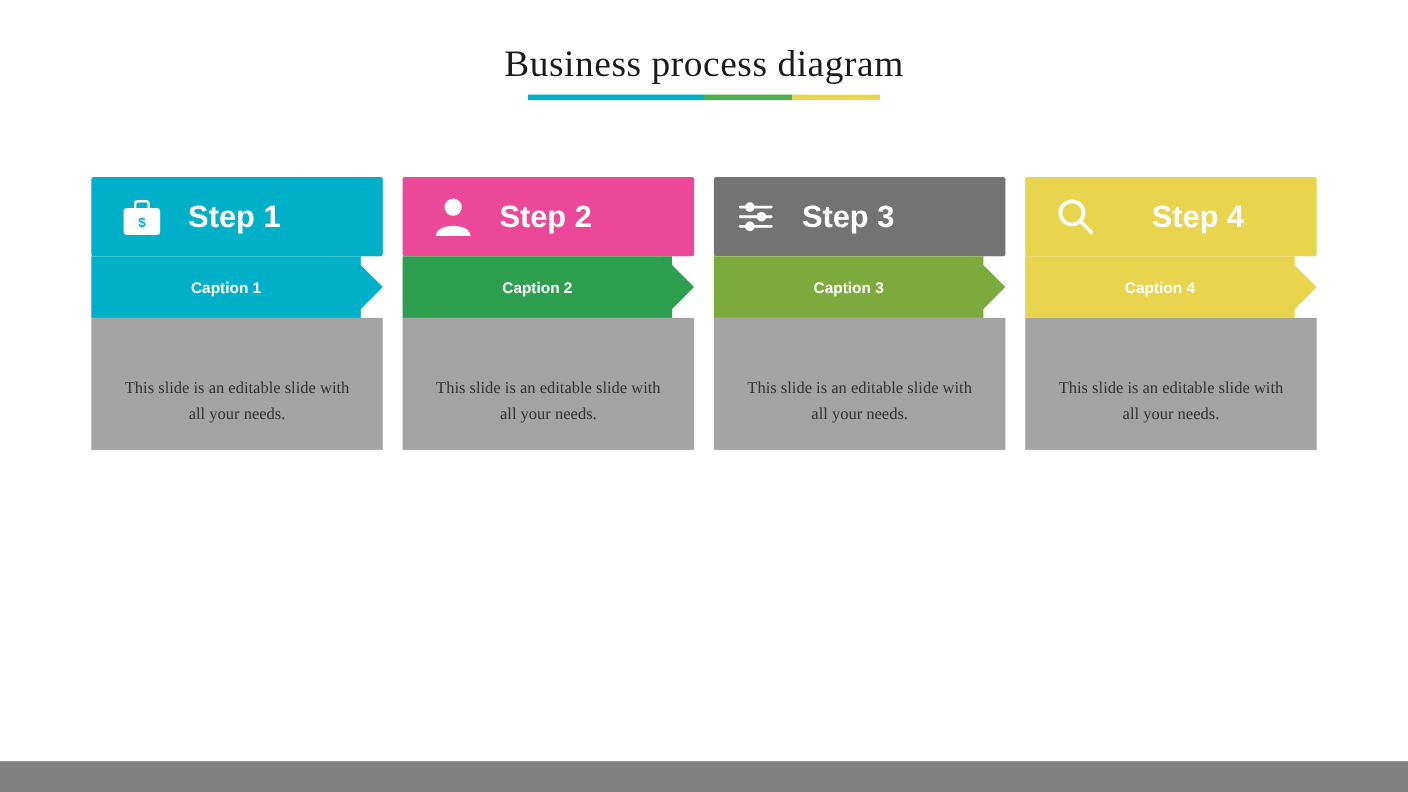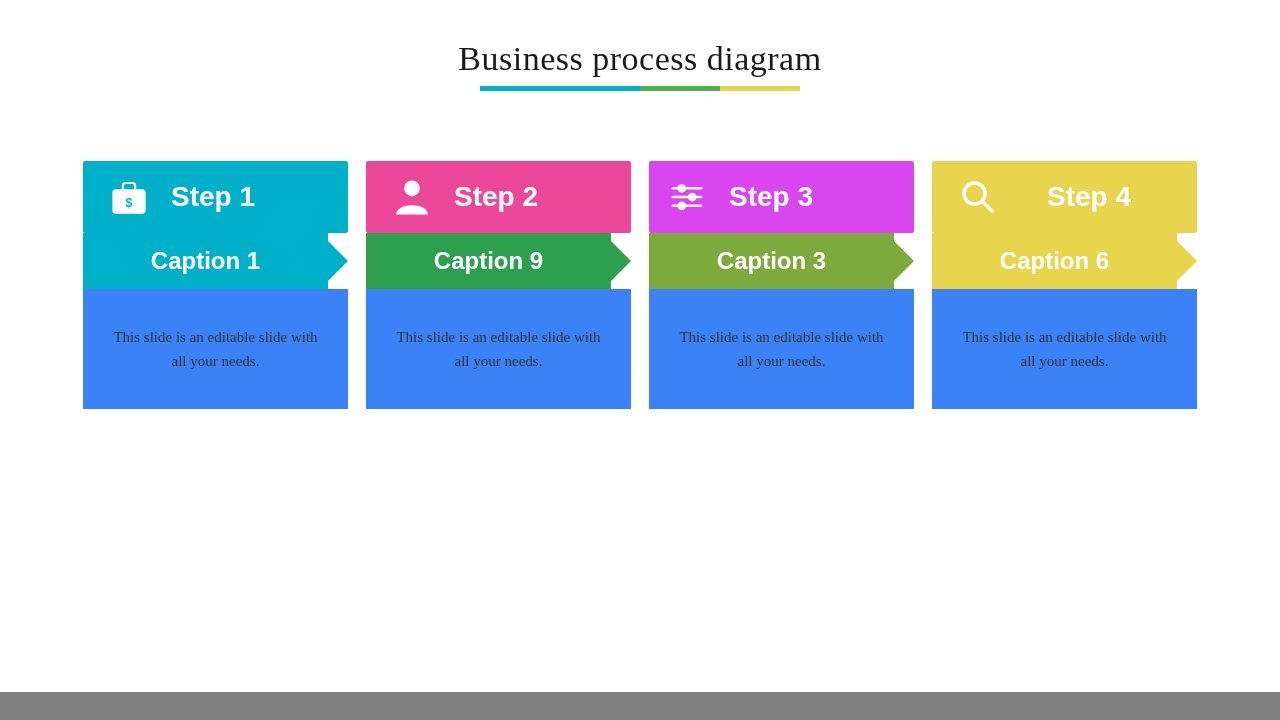--- a/index.html
+++ b/index.html
@@ -82,21 +82,21 @@
       display: flex;
       align-items: center;
       height: 72px;
       padding: 0 20px;
       gap: 16px;
       border-radius: 2px;
     }
 
     .step-header-1 { background: #00b0c8; }
     .step-header-2 { background: #ec4899; }
-    .step-header-3 { background: #d946ef; padding-left: 12px; }
+    .step-header-3 { background: #737373; padding-left: 12px; }
     .step-header-4 { background: #e8d44d; gap: 43px; }
 
     .step-icon {
       width: 52px;
       height: 52px;
       display: flex;
       align-items: center;
       justify-content: center;
       flex-shrink: 0;
     }
@@ -159,35 +159,35 @@
 
     .caption-3 .caption-bg { background: #7daa3c; }
     .caption-3 .caption-arrow-tip { border-left: 28px solid #7daa3c; }
 
     .caption-4 .caption-bg { background: #e8d44d; }
     .caption-4 .caption-arrow-tip { border-left: 28px solid #e8d44d; }
 
     .caption-text {
       position: relative;
       z-index: 2;
-      font-size: 24px;
+      font-size: 14px;
       font-weight: bold;
       color: white;
       font-family: 'Arial', sans-serif;
       text-align: center;
       padding-right: 20px;
     }
 
     
     .desc-box {
-      background: #3b82f6;
+      background: #a3a3a3;
       padding: 20px 22px;
       min-height: 120px;
       display: flex;
-      align-items: center;
+      align-items: flex-end;
       justify-content: center;
     }
 
     .desc-text {
       font-size: 15px;
       color: #333333;
       text-align: center;
       line-height: 1.6;
       font-family: 'Georgia', serif;
     }
@@ -252,21 +252,21 @@
             <circle cx="24" cy="14" r="9" fill="white"></circle>
             <path d="M6 44 C6 30 42 30 42 44 Z" fill="white"></path>
           </svg>
         </div>
         <span class="step-label">Step 2</span>
       </div>
       <div class="caption-arrow caption-2">
         <div class="caption-arrow-inner">
           <div class="caption-bg"></div>
           <div class="caption-arrow-tip"></div>
-          <span class="caption-text">Caption 9</span>
+          <span class="caption-text">Caption 2</span>
         </div>
       </div>
       <div class="desc-box">
         <p class="desc-text">This slide is an editable slide with all your needs.</p>
       </div>
     </div>
 
     <div class="step-col">
       <div class="step-header step-header-3">
         <div class="step-icon">
@@ -301,21 +301,21 @@
             <circle cx="20" cy="20" r="12" fill="none" stroke="white" stroke-width="4"></circle>
             <line x1="29" y1="29" x2="40" y2="40" stroke="white" stroke-width="4" stroke-linecap="round"></line>
           </svg>
         </div>
         <span class="step-label">Step 4</span>
       </div>
       <div class="caption-arrow caption-4">
         <div class="caption-arrow-inner">
           <div class="caption-bg"></div>
           <div class="caption-arrow-tip"></div>
-          <span class="caption-text">Caption 6</span>
+          <span class="caption-text">Caption 4</span>
         </div>
       </div>
       <div class="desc-box">
         <p class="desc-text">This slide is an editable slide with all your needs.</p>
       </div>
     </div>
 
   </div>
 
   <div class="bottom-bar"></div>

